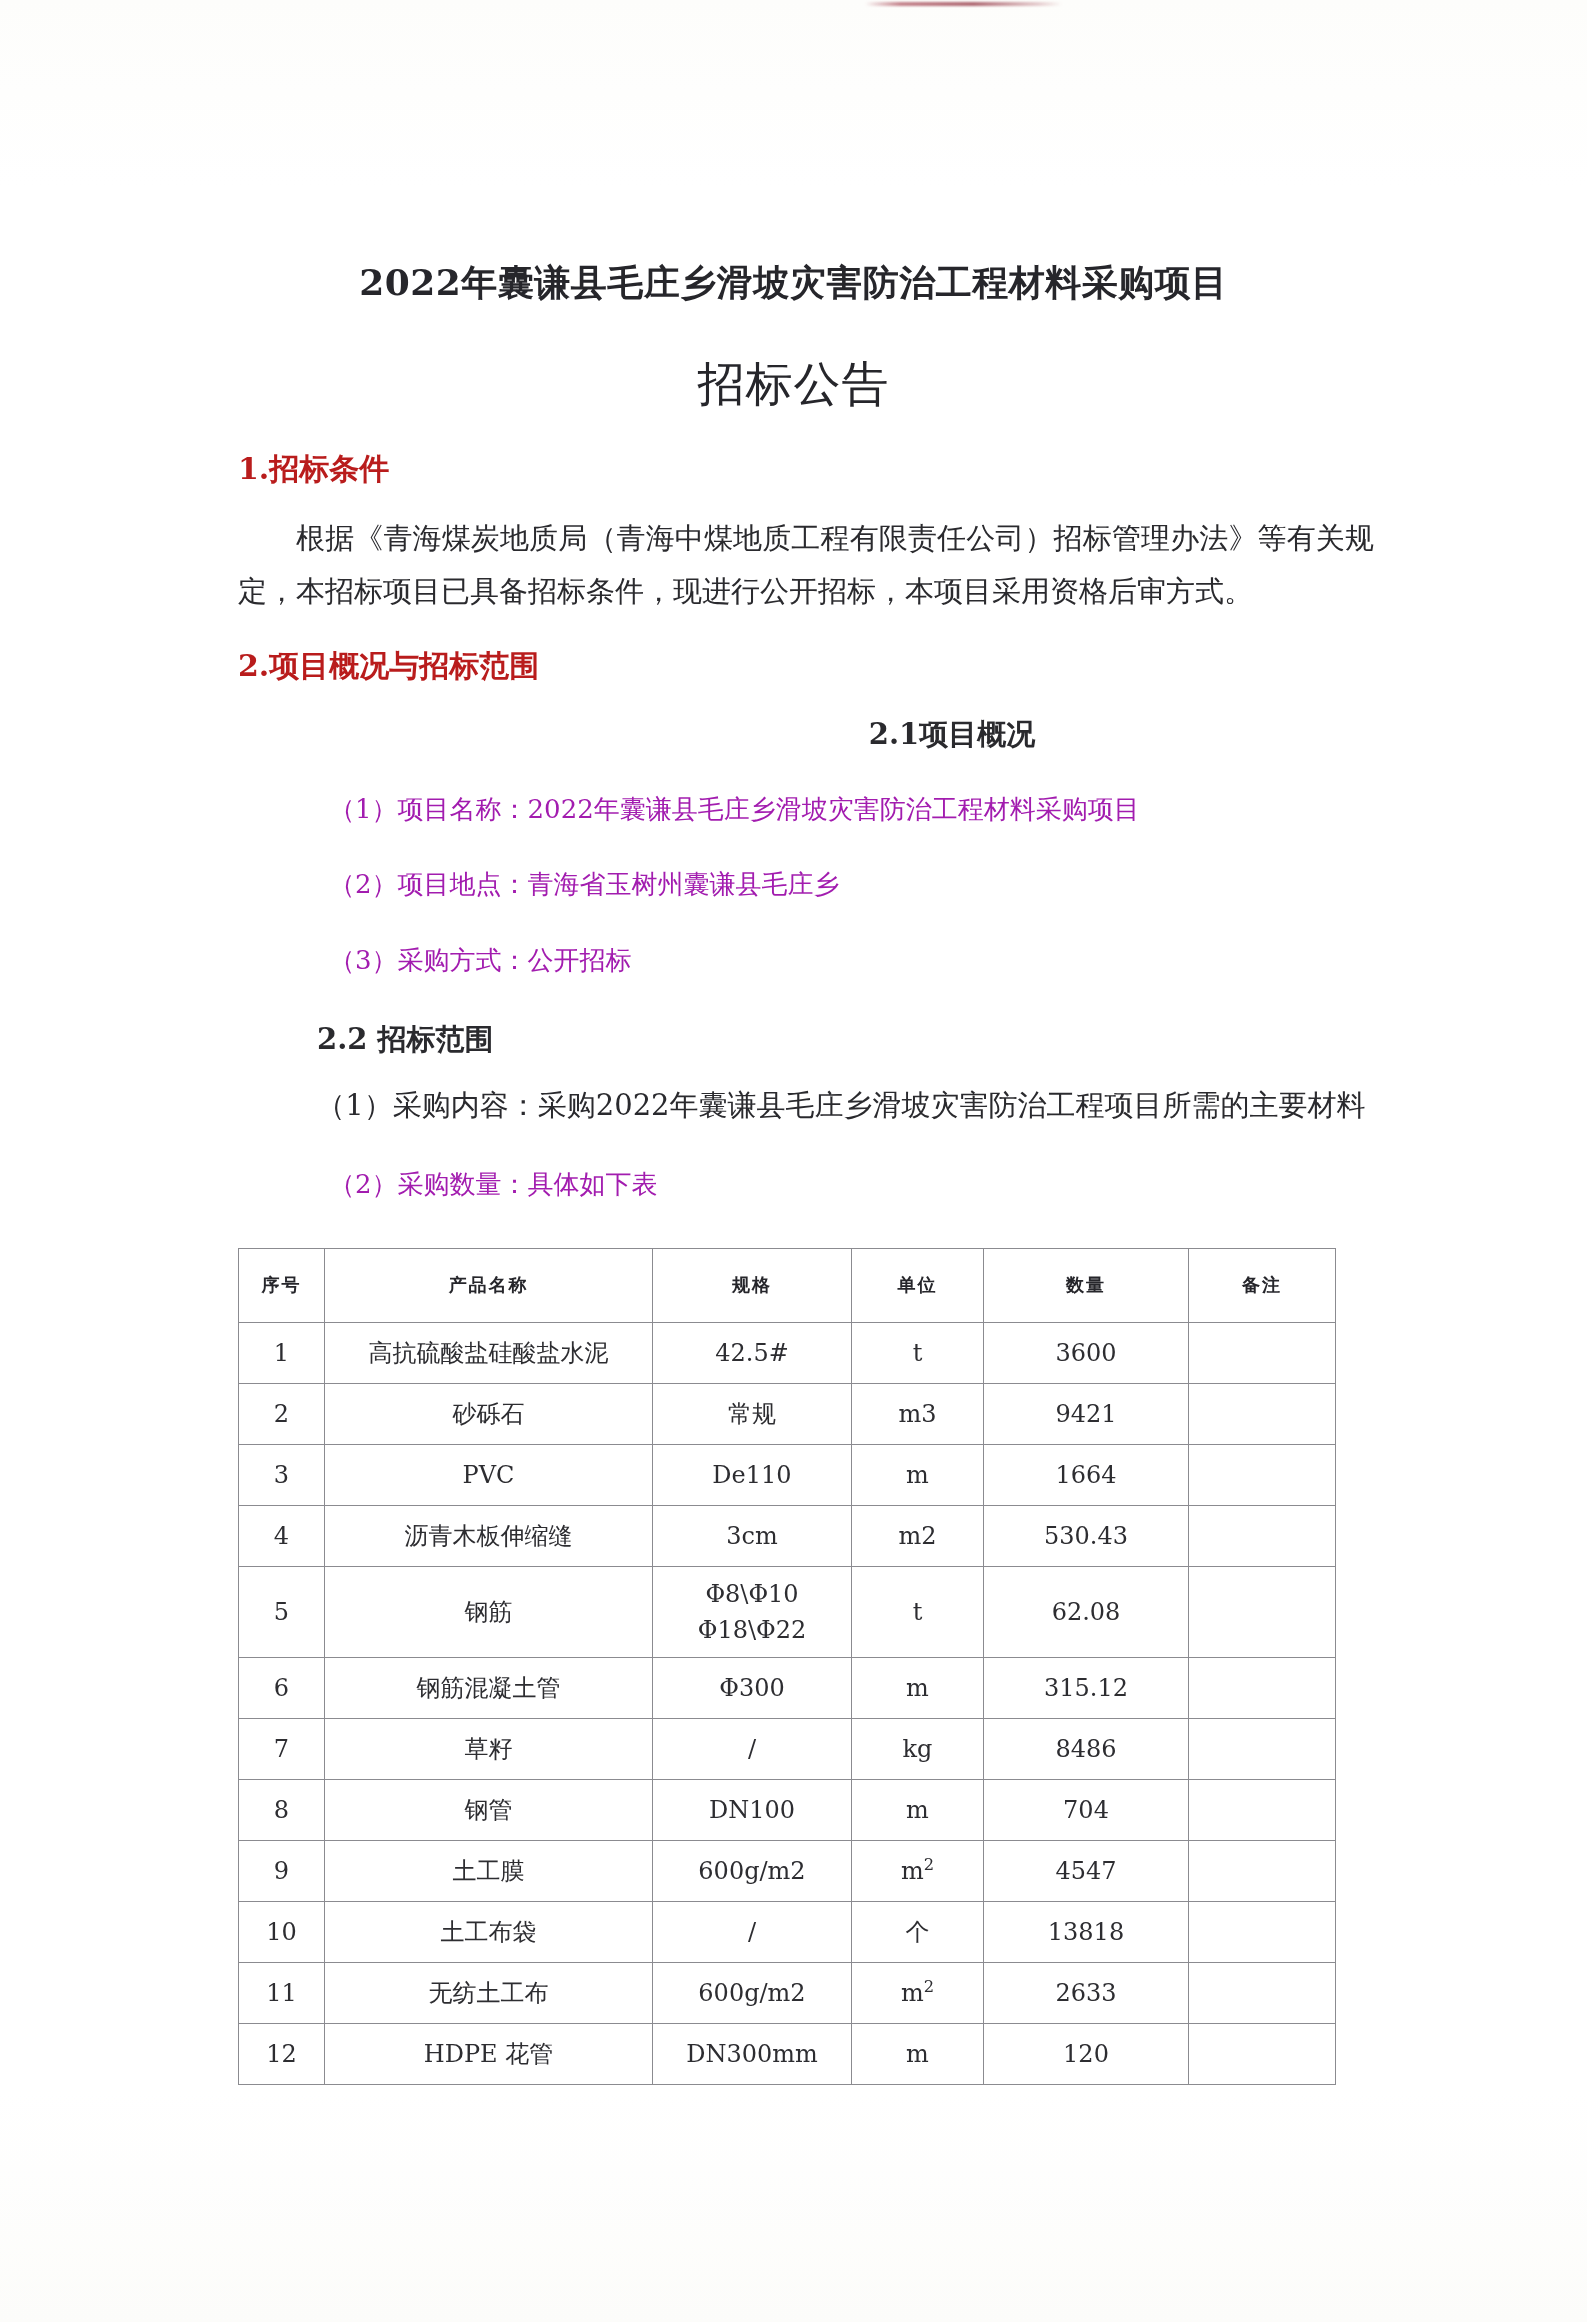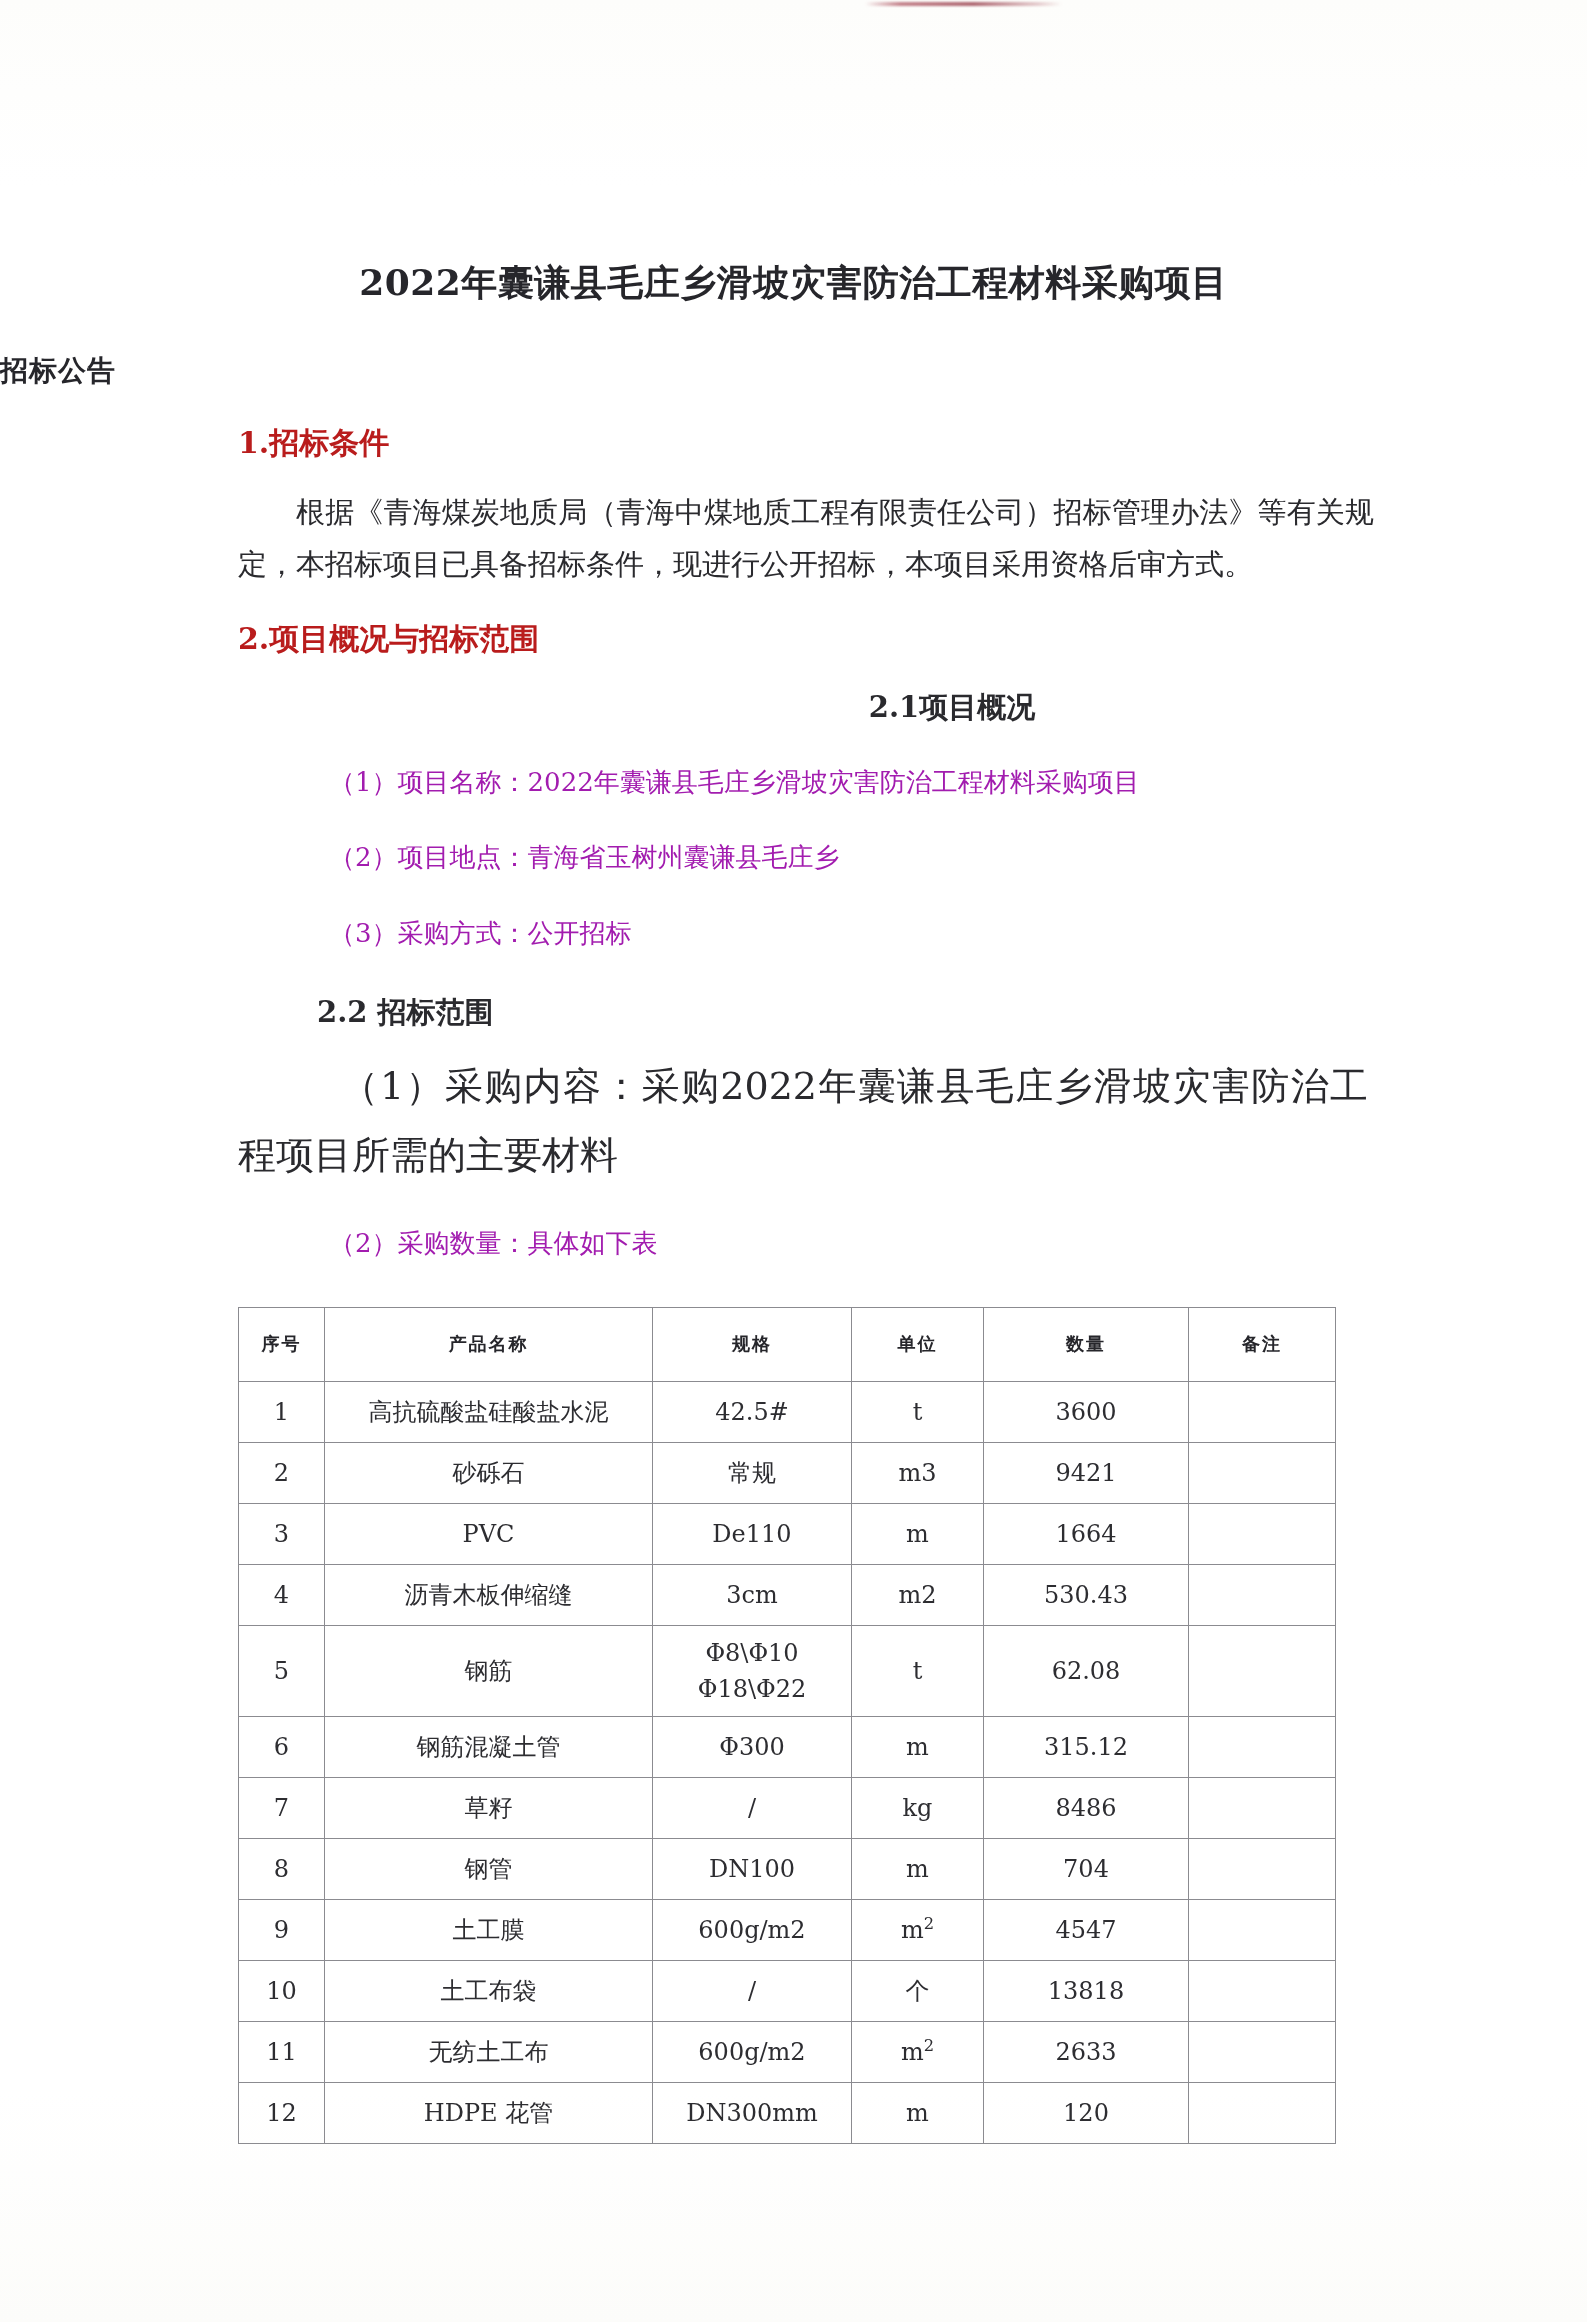--- a/index.html
+++ b/index.html
@@ -60,23 +60,23 @@
     font-family: "DejaVu Serif", "Liberation Serif", serif;
     font-weight: 700;
     font-size: 36px;
     letter-spacing: 0.5px;
     color: #26262b;
     margin: 0;
     padding-top: 257px;
     line-height: 1.4;
   }
   .doc-subtitle {
-    text-align: left;
-    font-weight: 700;
-    font-size: 28px;
+    text-align: center;
+    font-weight: 400;
+    font-size: 47px;
     letter-spacing: 1px;
     color: #26262b;
     margin: 0;
     padding-top: 44px;
     line-height: 1.4;
   }
 
   .section-heading {
     font-weight: 700;
     font-size: 30px;
@@ -113,21 +113,21 @@
     font-size: 26px;
     line-height: 1.78;
     color: #a21caf;
     margin: 12px;
     padding: 0 216px 0 317px;
     text-align: justify;
   }
   .list-item.li-gap { padding-top: 17.3px; }
 
   .list-item-wrap {
-    font-size: 38px;
+    font-size: 29px;
     line-height: 1.82;
     color: #2a2a2e;
     margin: 0;
     padding: 0 219px 0 238px;
     text-align: justify;
     text-indent: 2.7em;
   }
   .list-item-wrap.liw-gap { padding-top: 17.3px; }
 
   

